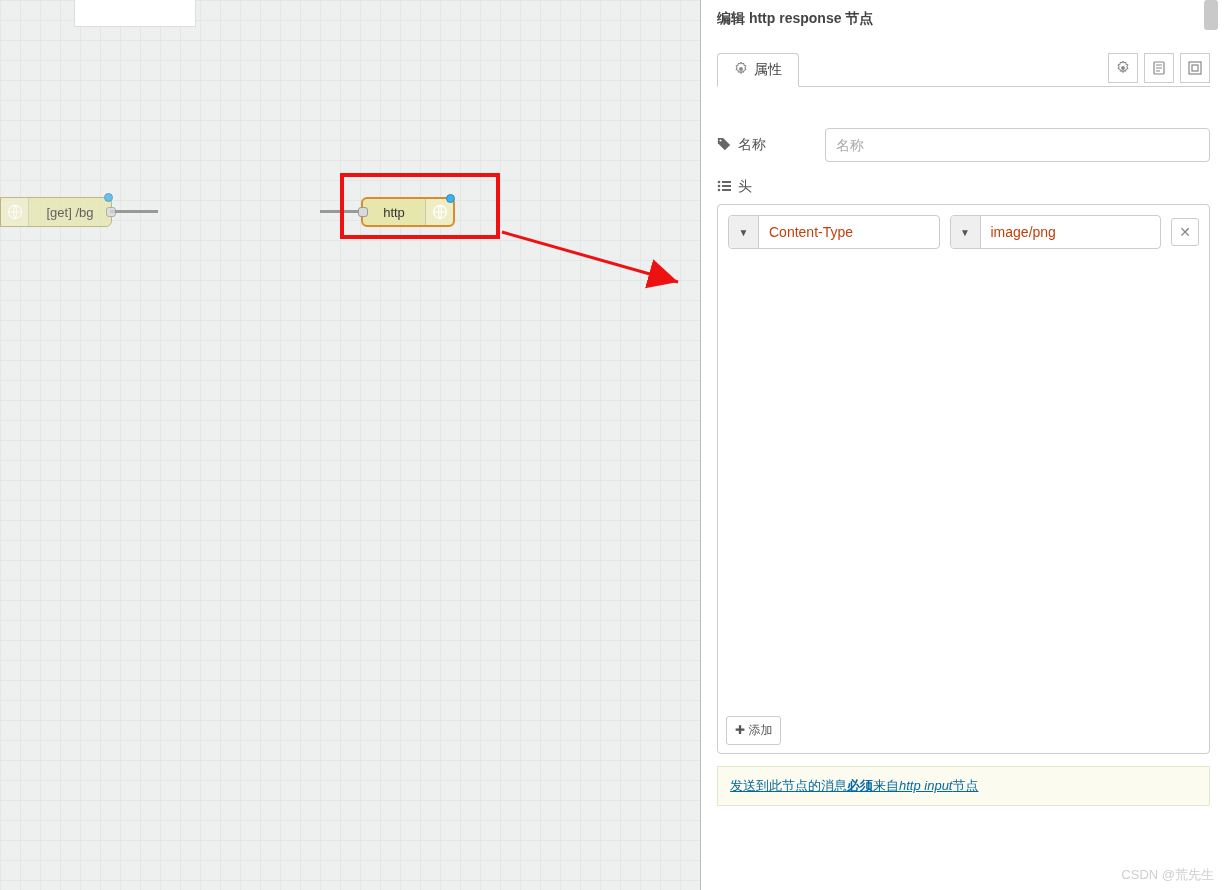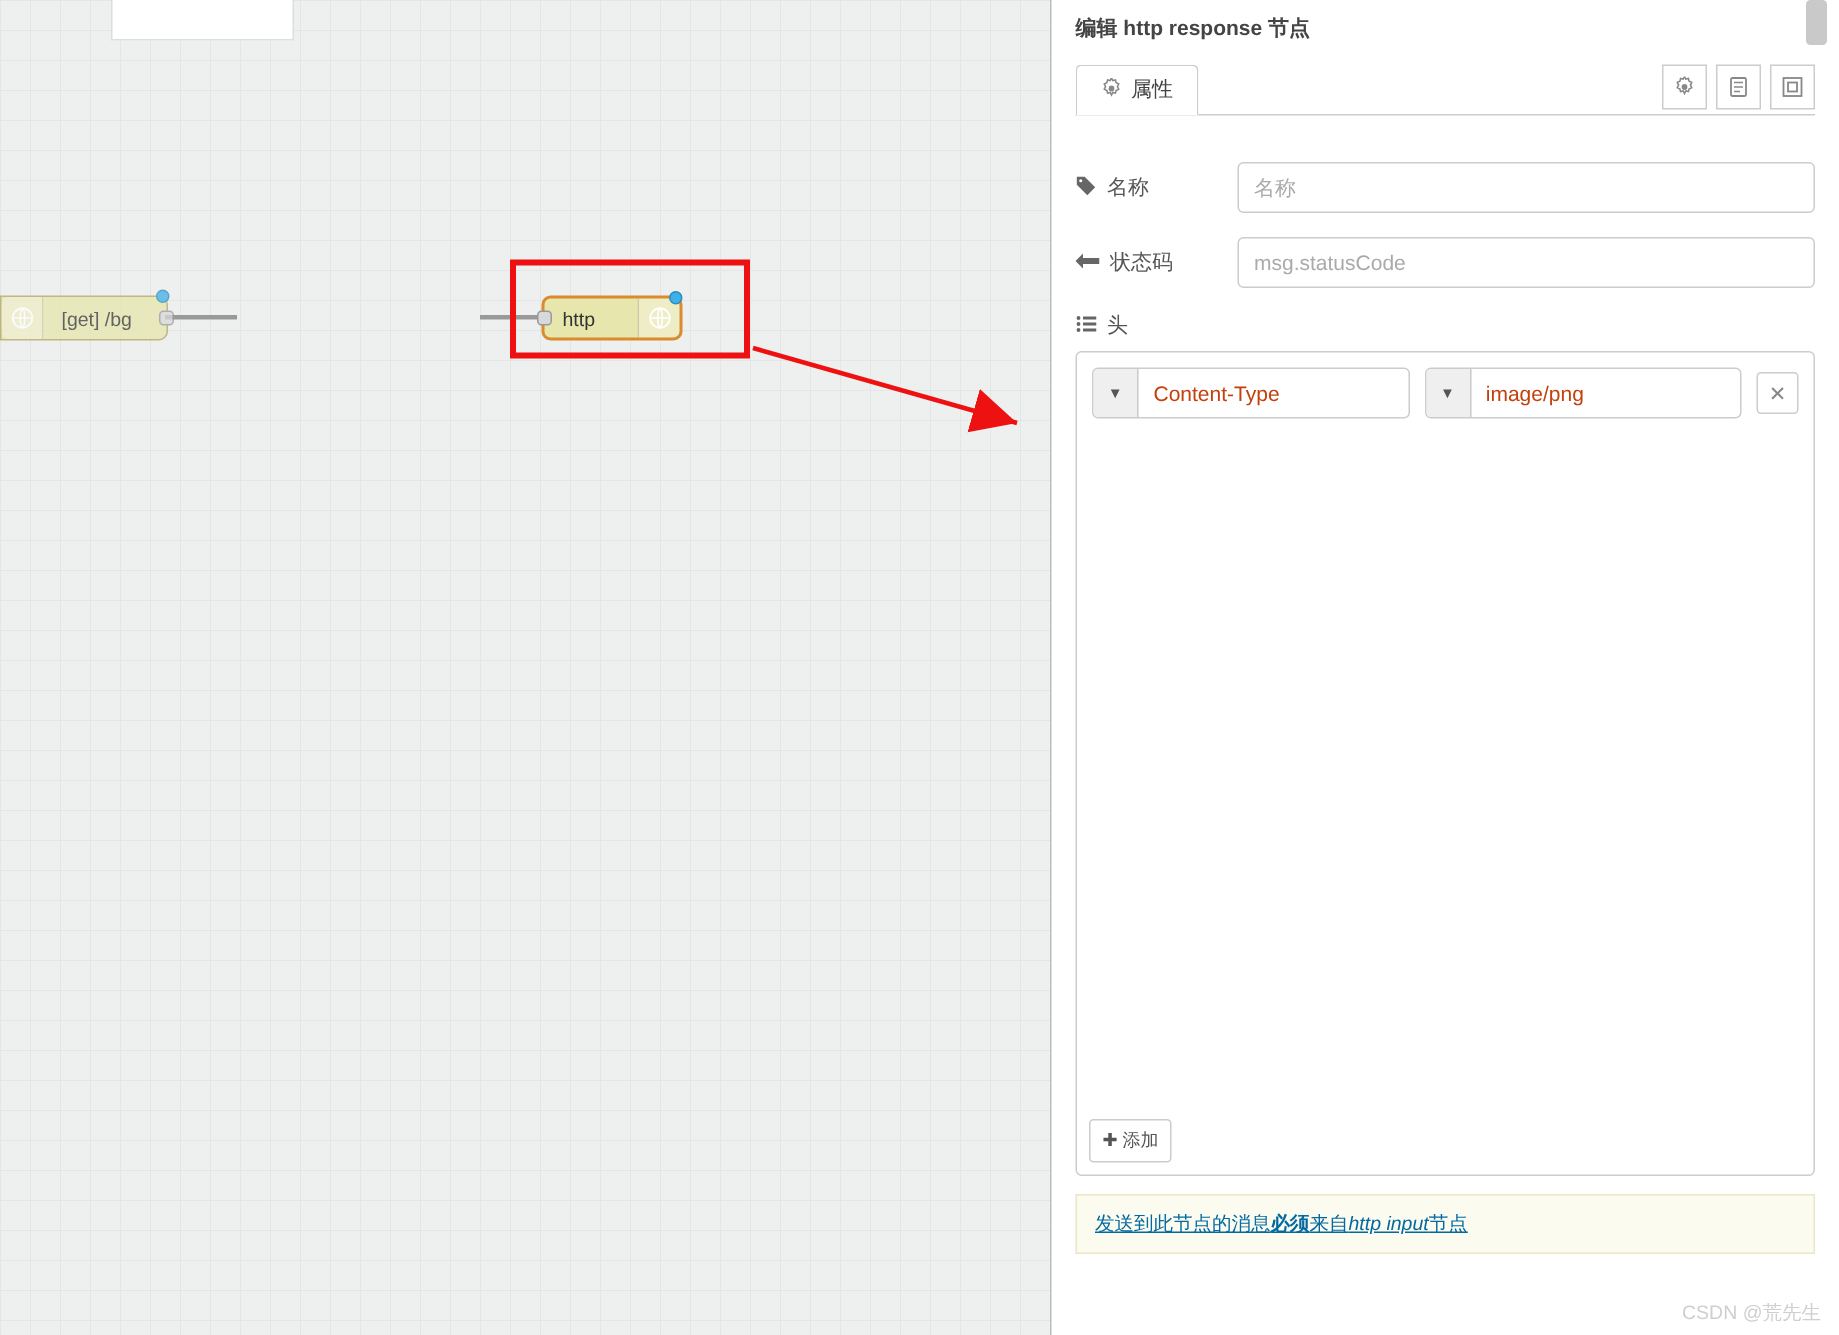--- a/index.html
+++ b/index.html
@@ -49,21 +49,21 @@
   border-right: 1px solid rgba(0,0,0,0.15);
   display: flex; align-items: center; justify-content: center;
   background: rgba(255,255,255,0.3);
   border-radius: 5px 0 0 5px;
 }
 .node .icon-box.right {
   border-right: none;
   border-left: 1px solid rgba(0,0,0,0.15);
   border-radius: 0 5px 5px 0;
 }
-.node .label { padding: 0 12px; flex: 1; text-align: left; }
+.node .label { padding: 0 12px; flex: 1; text-align: center; }
 .node .port {
   width: 10px; height: 10px;
   background: #d9d9d9;
   border: 1px solid #999;
   border-radius: 3px;
   position: absolute;
   top: 50%; transform: translateY(-50%);
 }
 .node .port.left { left: -5px; }
 .node .port.right { right: -5px; }
@@ -111,21 +111,21 @@
   cursor: pointer;
 }
 .btn.primary {
   background: #ad1625;
   border-color: #911320;
   color: #fff;
 }
 .spacer { flex: 1; }
 .tabs-row {
   display: flex;
-  margin: 7px 16px;
+  margin: 17px 16px;
   border-bottom: 1px solid #ccc;
   align-items: stretch;
 }
 .tab {
   padding: 7px 16px;
   border: 1px solid #ccc;
   border-bottom: 1px solid #fff;
   margin-bottom: -1px;
   border-radius: 4px 4px 0 0;
   background: #fff;
@@ -337,31 +337,20 @@
       <div class="form-label">
         <span>
           <svg width="14" height="14" viewBox="0 0 16 16">
               <path d="M1 1h6l8 8-6 6-8-8z" fill="#666"></path>
               <circle cx="4" cy="4" r="1.2" fill="#fff"></circle>
             </svg>
         </span>
         <span>名称</span>
       </div>
       <input class="form-input" placeholder="名称" style="">
-    </div>
-    <div class="form-row">
-      <div class="form-label">
-        <span>
-          <svg width="16" height="12" viewBox="0 0 16 12">
-              <path d="M0 6l5-5v3h11v4H5v3z" fill="#666"></path>
-            </svg>
-        </span>
-        <span>状态码</span>
-      </div>
-      <input class="form-input" placeholder="msg.statusCode" style="">
     </div>
     <div class="form-row" style="margin-bottom:8px;">
       <div class="form-label">
         <span>
           <svg width="14" height="12" viewBox="0 0 14 12">
               <circle cx="2" cy="2" r="1.3" fill="#666"></circle>
               <rect x="5" y="1" width="9" height="2" fill="#666"></rect>
               <circle cx="2" cy="6" r="1.3" fill="#666"></circle>
               <rect x="5" y="5" width="9" height="2" fill="#666"></rect>
               <circle cx="2" cy="10" r="1.3" fill="#666"></circle>

